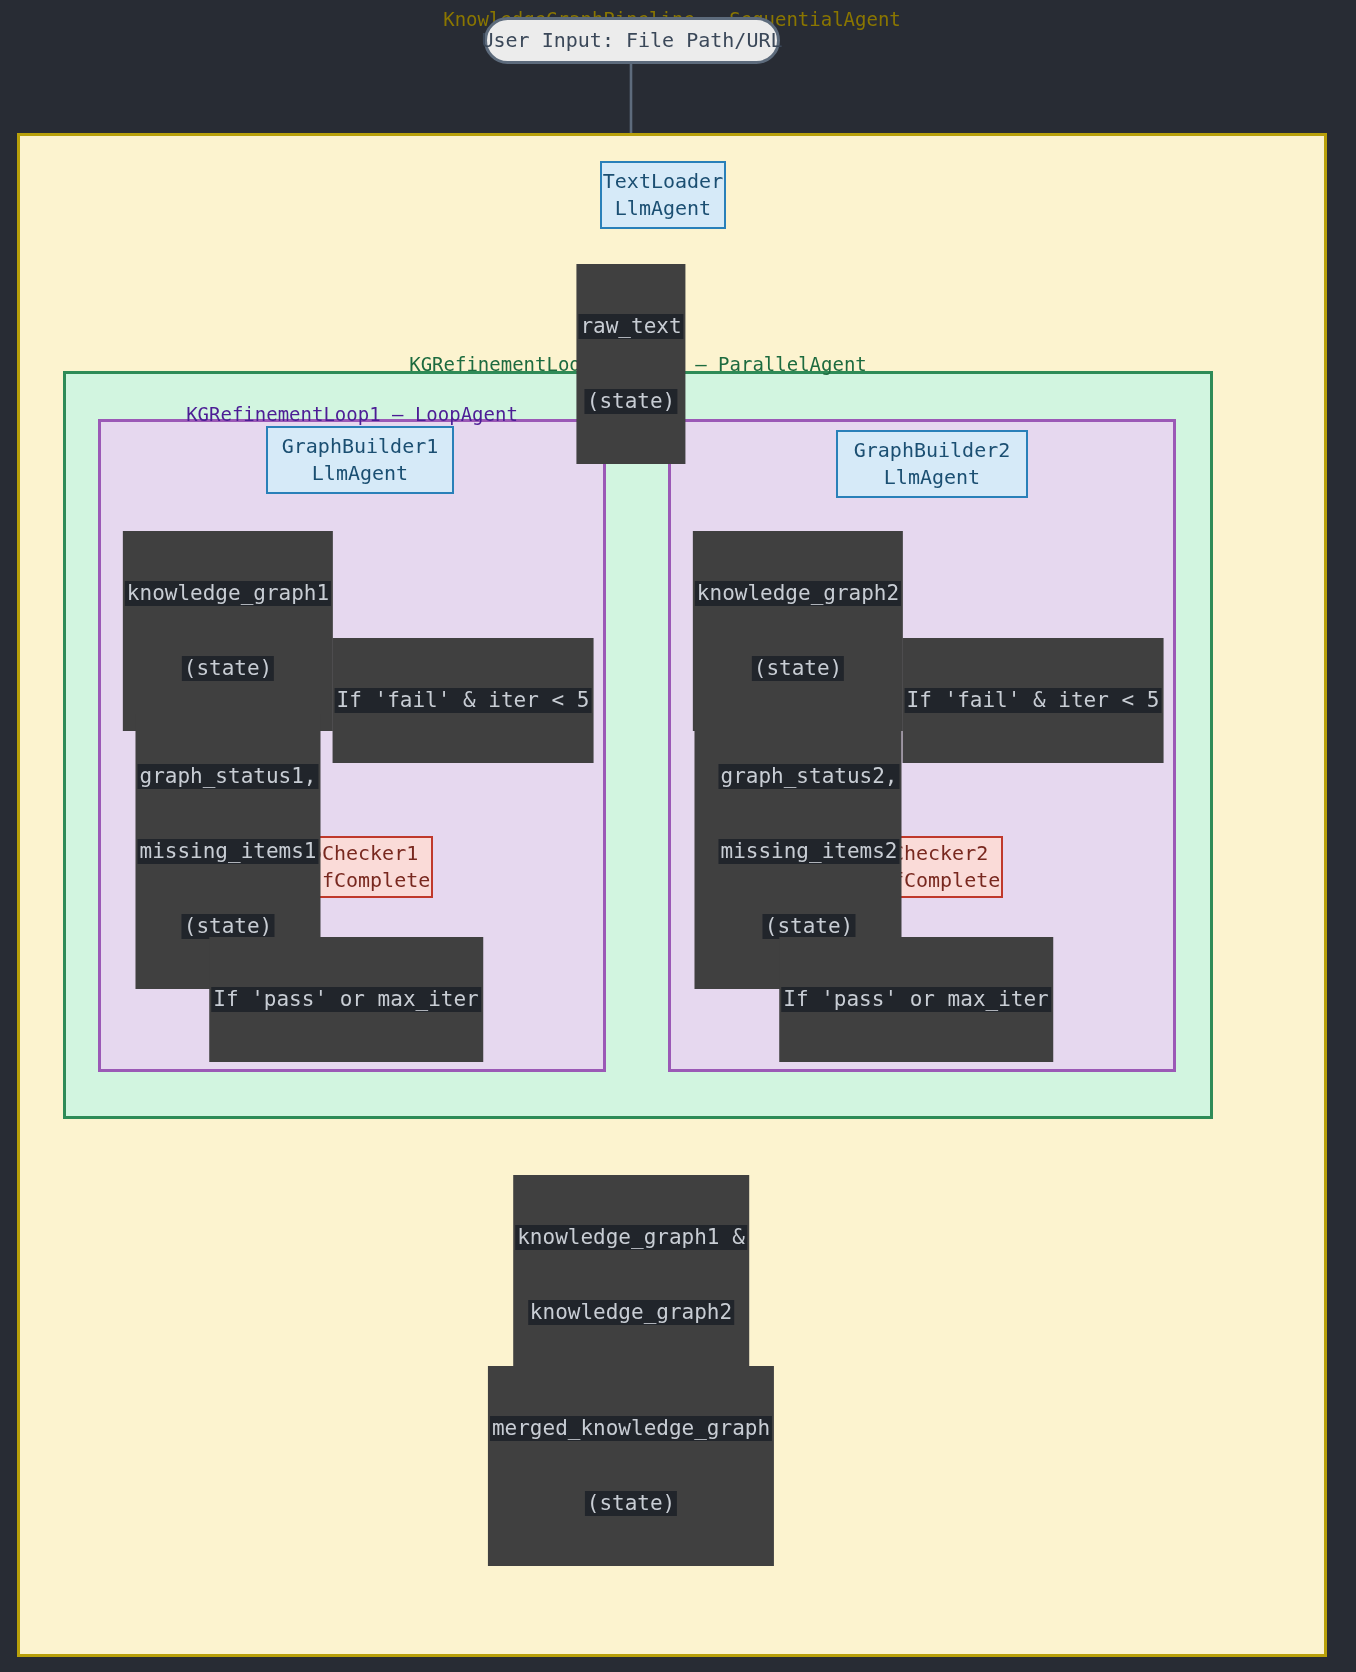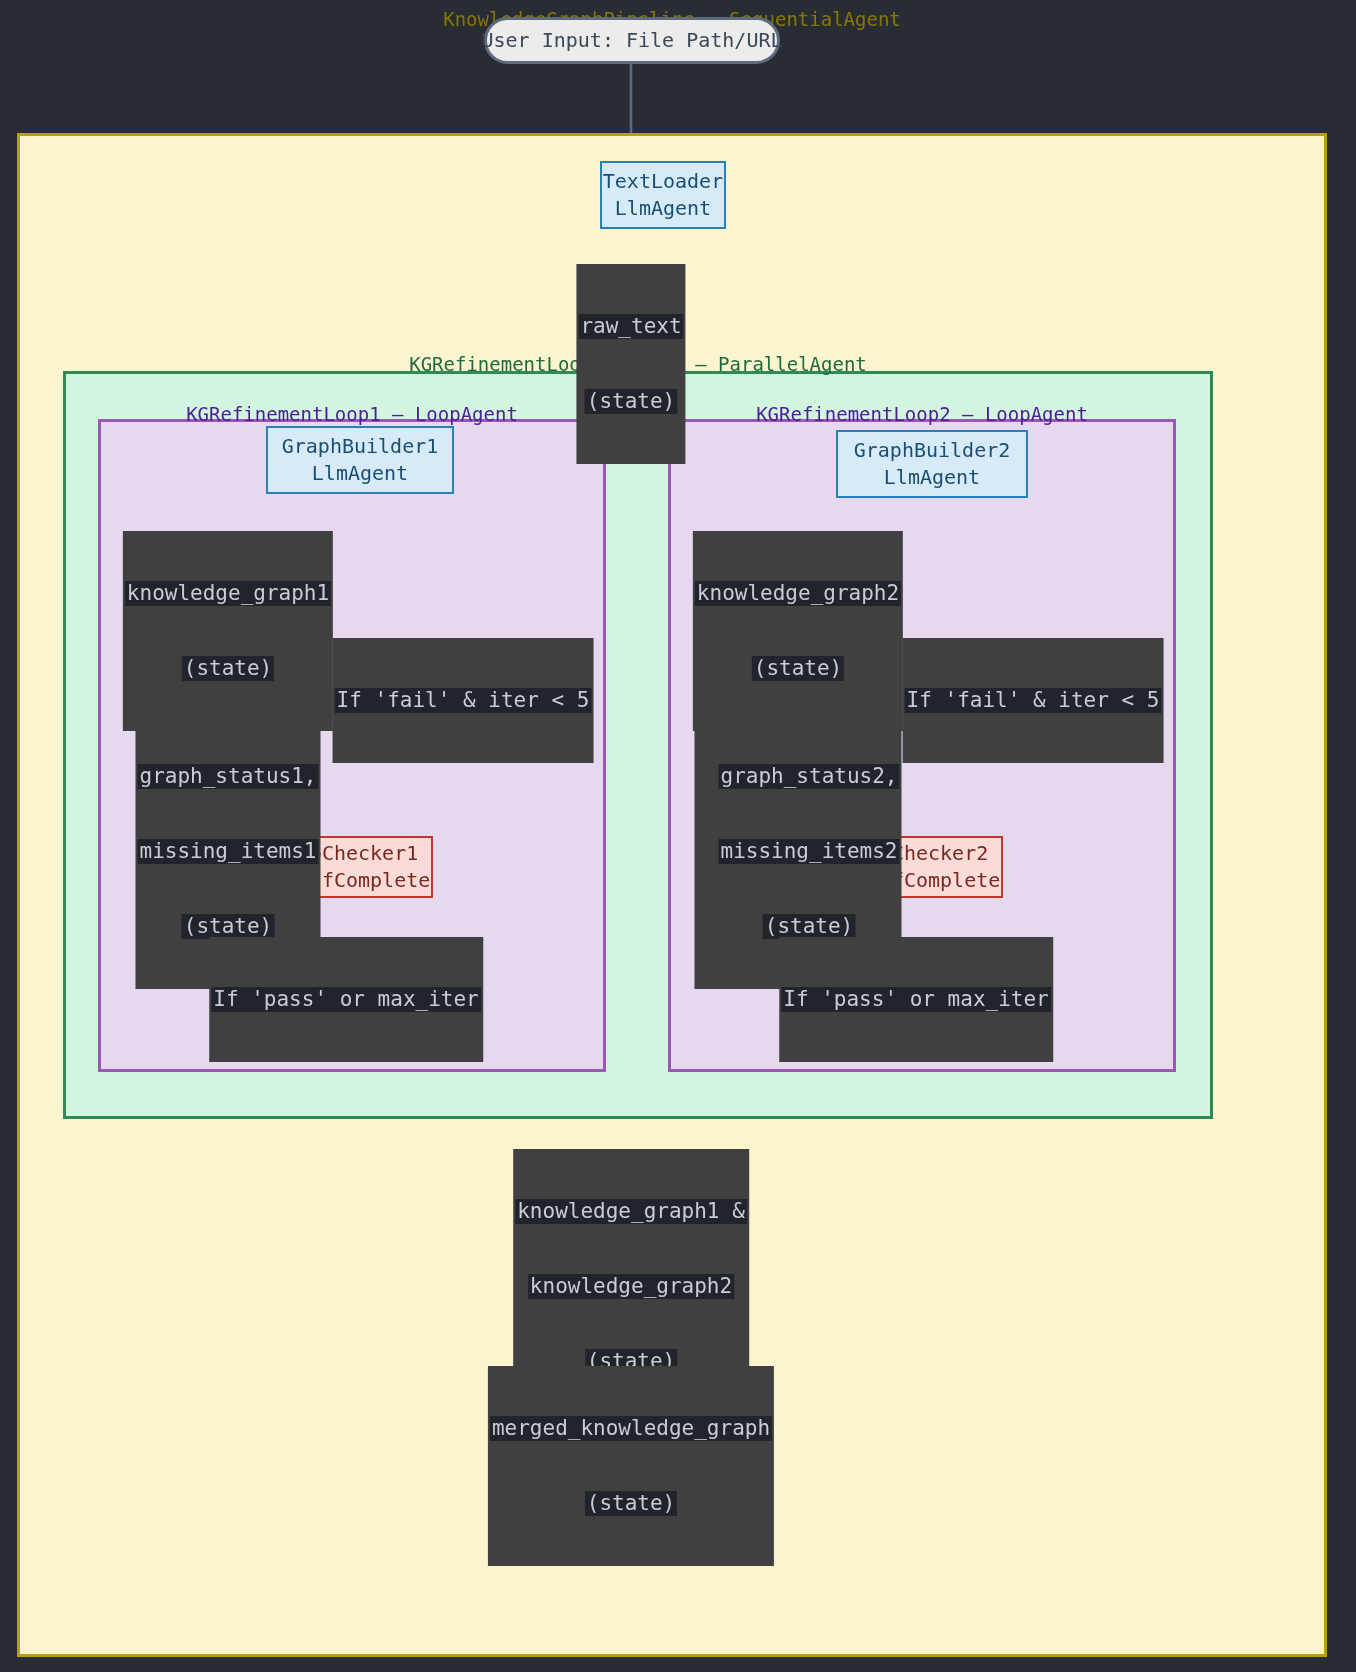--- a/index.html
+++ b/index.html
@@ -131,21 +131,20 @@
   <div class="cluster" id="parallel-cluster">
     <div class="cluster-title">KGRefinementLoopParallel — ParallelAgent</div>
   </div>
 
   <div class="cluster" id="loop1-cluster">
     <div class="loop-title l1">KGRefinementLoop1 — LoopAgent</div>
     <div class="loop-title l2">Max 5 I</div>
   </div>
 
   <div class="cluster" id="loop2-cluster">
-    <div class="loop-title l1">KGRefinementLoop2 — LoopAgent</div>
     <div class="loop-title l2">Max 5 I</div>
   </div>
 
   <div class="node stadium" id="user-input">
     <span>User Input: File Path/URL</span>
   </div>
 
   <div class="node llm" id="textloader">
     <span>TextLoader</span>
     <span>LlmAgent</span>
@@ -235,21 +234,21 @@
   </div>
 
   <div class="elabel" style="left:1033px;top:638px;">
     <span>If 'fail' &amp; iter &lt; 5</span>
   </div>
 
   <div class="elabel" style="left:916px;top:937px;">
     <span>If 'pass' or max_iter</span>
   </div>
 
-  <div class="elabel" style="left:631px;top:1149px;text-align:center;">
+  <div class="elabel" style="left:631px;top:1175px;text-align:center;">
     <span>knowledge_graph1 &amp;</span>
     <span>knowledge_graph2</span>
     <span>(state)</span>
   </div>
 
   <div class="elabel" style="left:631px;top:1366px;">
     <span>merged_knowledge_graph</span>
     <span>(state)</span>
   </div>
 

